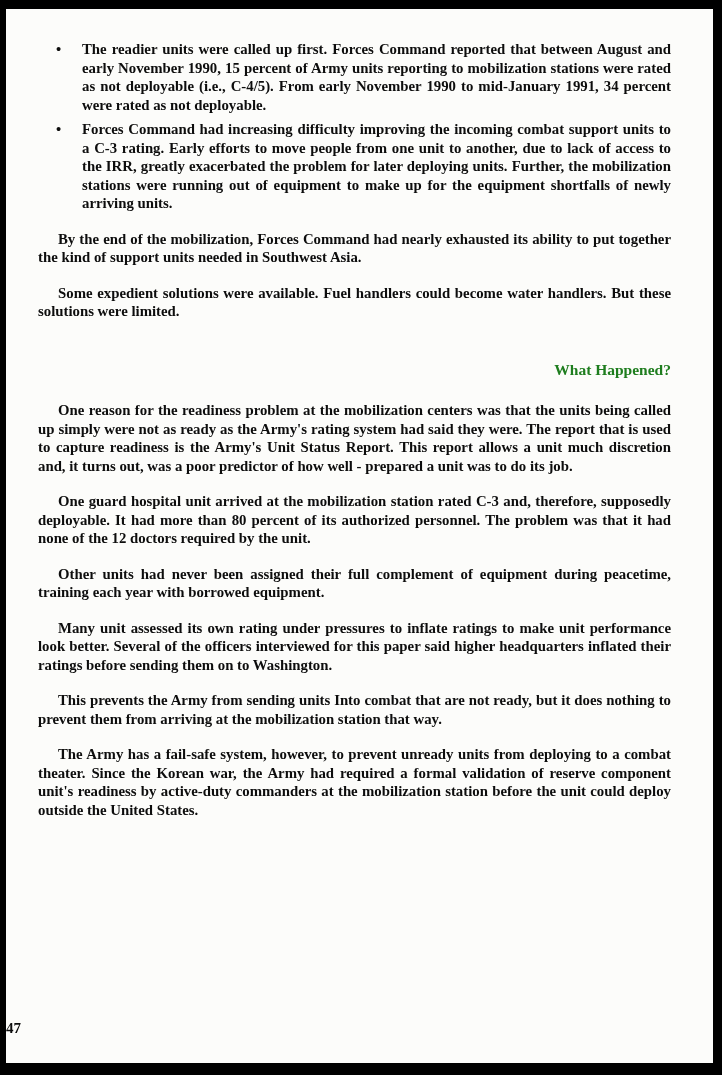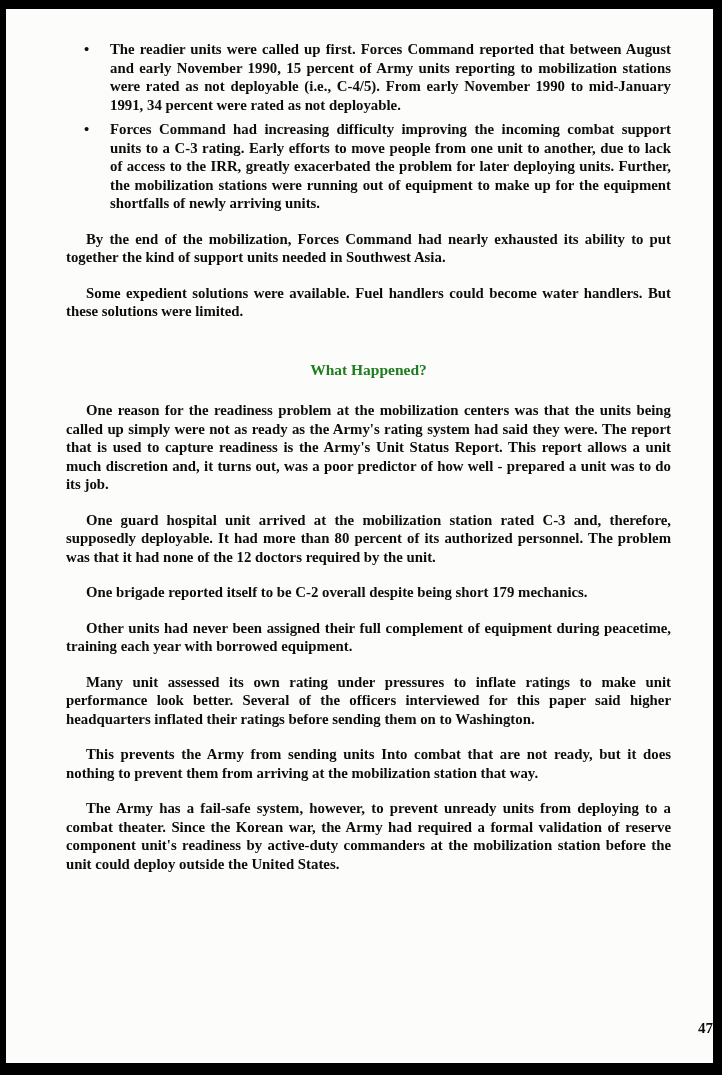--- a/index.html
+++ b/index.html
@@ -16,21 +16,21 @@
   }
   .paper {
     position: absolute;
     left: 6px;
     top: 9px;
     right: 9px;
     bottom: 12px;
     background: #fcfcfa;
   }
   .content {
-    padding: 31px 42px 0 60px;
+    padding: 31px 42px 0 32px;
     font-family: "Liberation Serif", serif;
     font-weight: bold;
     font-size: 14.8px;
     line-height: 18.5px;
     color: #0d0d0d;
     text-align: justify;
   }
   ul.bullets {
     list-style: none;
     margin: 0;
@@ -48,29 +48,29 @@
   }
   p.para {
     margin: 17px 0 0 0;
     text-indent: 20px;
   }
   h2.section {
     font-family: "Liberation Serif", serif;
     font-weight: bold;
     font-size: 15.5px;
     color: #1e7d1e;
-    text-align: center;
+    text-align: right;
     margin: 40px 0 22px 0;
   }
   .page-number {
     position: absolute;
     left: 0;
     right: 0;
     bottom: 26px;
-    text-align: right;
+    text-align: left;
     font-family: "Liberation Serif", serif;
     font-weight: bold;
     font-size: 15px;
     color: #0d0d0d;
   }
 </style>
 </head>
 <body>
 
 <div class="scan-page">
@@ -82,21 +82,20 @@
         <li>Forces Command had increasing difficulty improving the incoming combat support units to a C-3 rating. Early efforts to move people from one unit to another, due to lack of access to the IRR, greatly exacerbated the problem for later deploying units. Further, the mobilization stations were running out of equipment to make up for the equipment shortfalls of newly arriving units.</li>
       </ul>
 
       <p class="para">By the end of the mobilization, Forces Command had nearly exhausted its ability to put together the kind of support units needed in Southwest Asia.</p>
       <p class="para">Some expedient solutions were available. Fuel handlers could become water handlers. But these solutions were limited.</p>
 
       <h2 class="section">What Happened?</h2>
 
       <p class="para">One reason for the readiness problem at the mobilization centers was that the units being called up simply were not as ready as the Army's rating system had said they were. The report that is used to capture readiness is the Army's Unit Status Report. This report allows a unit much discretion and, it turns out, was a poor predictor of how well - prepared a unit was to do its job.</p>
       <p class="para">One guard hospital unit arrived at the mobilization station rated C-3 and, therefore, supposedly deployable. It had more than 80 percent of its authorized personnel. The problem was that it had none of the 12 doctors required by the unit.</p>
-      <p class="para">One brigade reported itself to be C-2 overall despite being short 179 mechanics.</p>
       <p class="para">Other units had never been assigned their full complement of equipment during peacetime, training each year with borrowed equipment.</p>
       <p class="para">Many unit assessed its own rating under pressures to inflate ratings to make unit performance look better. Several of the officers interviewed for this paper said higher headquarters inflated their ratings before sending them on to Washington.</p>
       <p class="para">This prevents the Army from sending units Into combat that are not ready, but it does nothing to prevent them from arriving at the mobilization station that way.</p>
       <p class="para">The Army has a fail-safe system, however, to prevent unready units from deploying to a combat theater. Since the Korean war, the Army had required a formal validation of reserve component unit's readiness by active-duty commanders at the mobilization station before the unit could deploy outside the United States.</p>
 
     </div>
     <div class="page-number">47</div>
   </div>
 </div>
 

